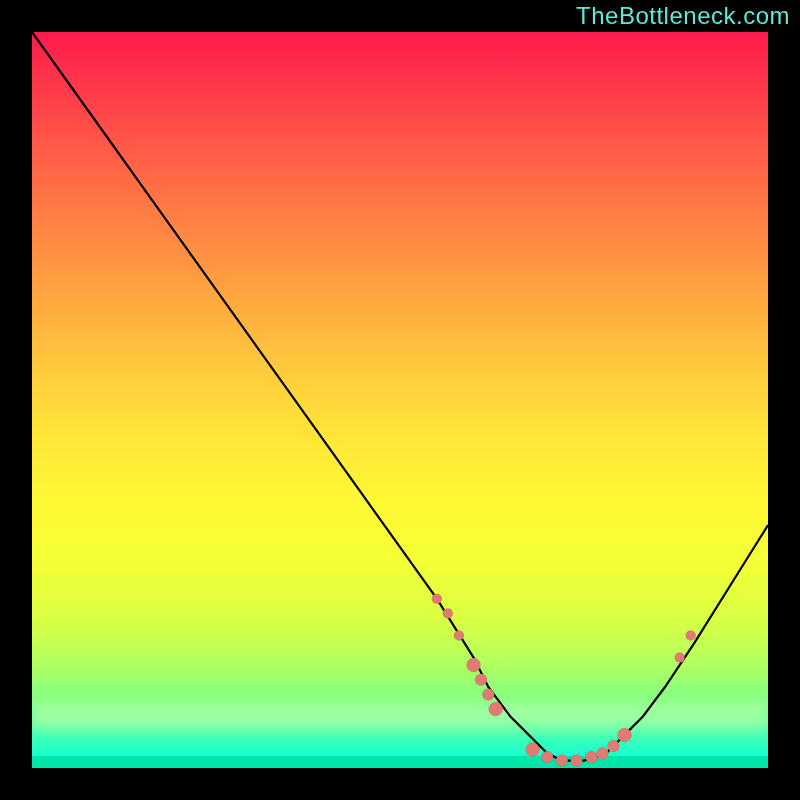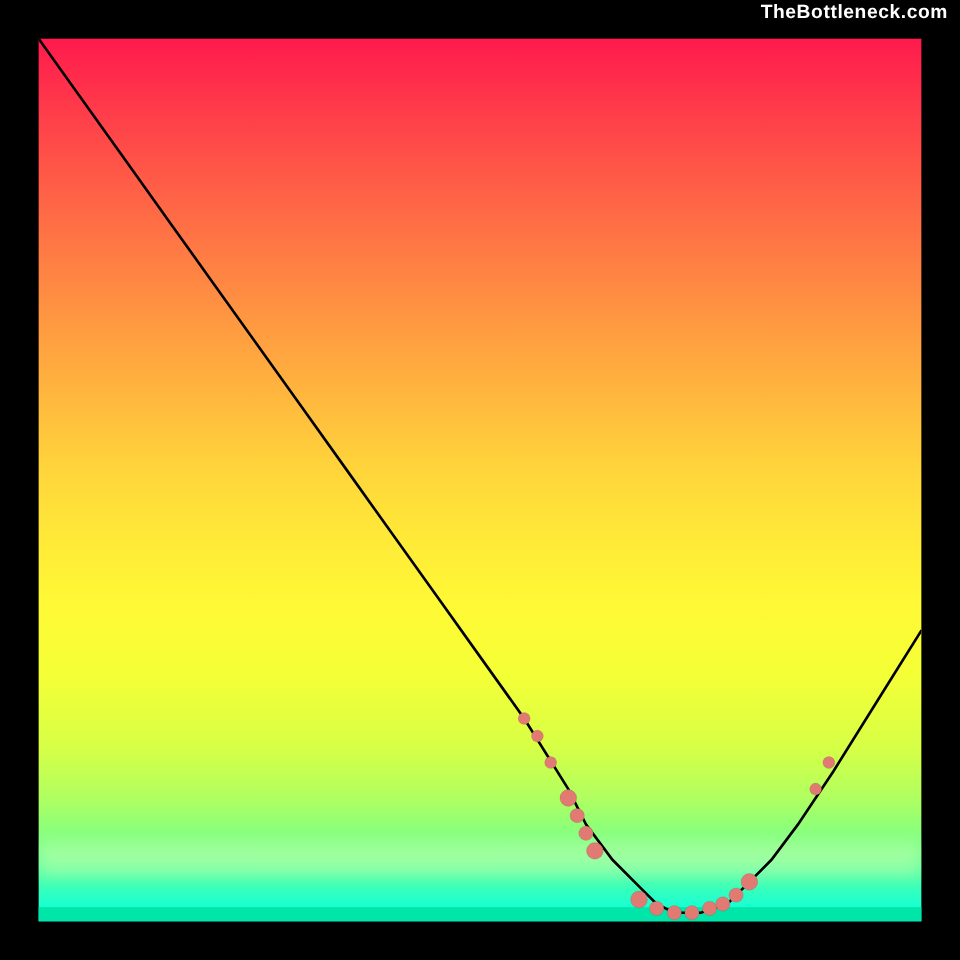--- a/index.html
+++ b/index.html
@@ -8,23 +8,23 @@
     height: 800px;
     background: #000;
     position: relative;
     font-family: Arial, sans-serif;
     overflow: hidden;
   }
   .watermark {
     position: absolute;
     top: 2px;
     right: 10px;
-    color: #ffffff;
-    font-size: 16px;
-    font-weight: bold;
+    color: #5eead4;
+    font-size: 24px;
+    font-weight: normal;
     z-index: 10;
     letter-spacing: 0.5px;
   }
   .plot-area {
     position: absolute;
     left: 32px;
     top: 32px;
     width: 736px;
     height: 736px;
     overflow: hidden;

